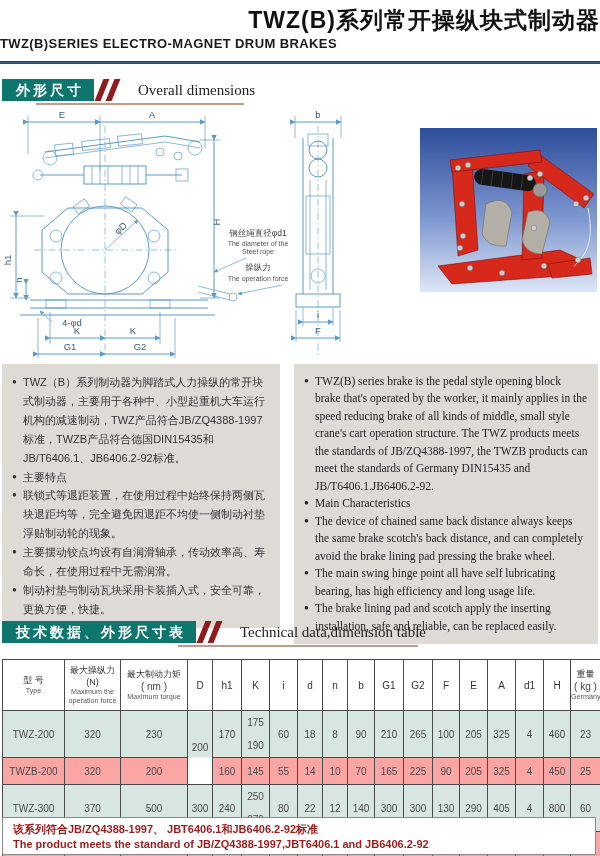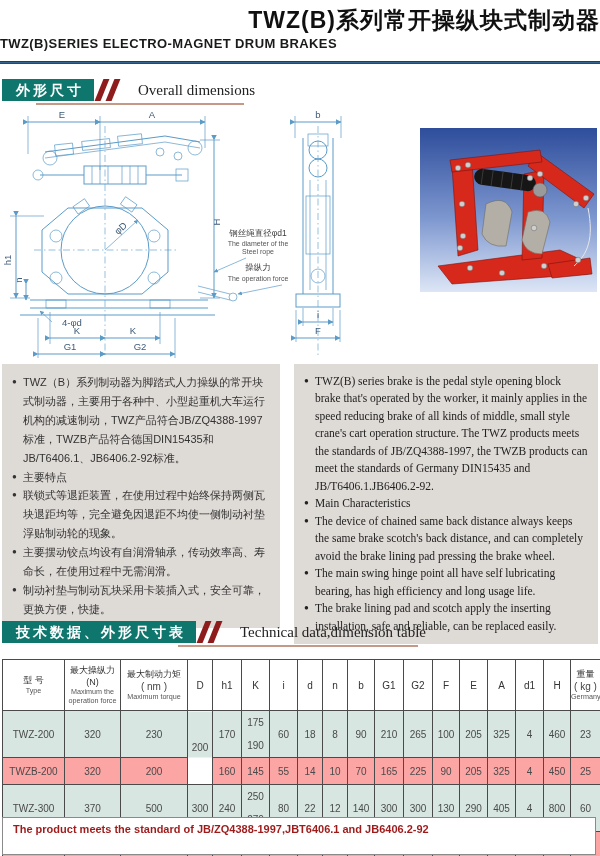--- a/index.html
+++ b/index.html
@@ -424,14 +424,15 @@
         <td>290</td>
         <td>405</td>
         <td>4</td>
         <td>590</td>
         <td>63</td>
       </tr>
     </tbody>
   </table>
 
 <div id="footer">
+  <div class="f-line">该系列符合JB/ZQ4388-1997、 JBT6406.1和JB6406.2-92标准</div>
   <div class="f-line">The product meets the standard of JB/ZQ4388-1997,JBT6406.1 and JB6406.2-92</div>
 </div>
 
 </body></html>

